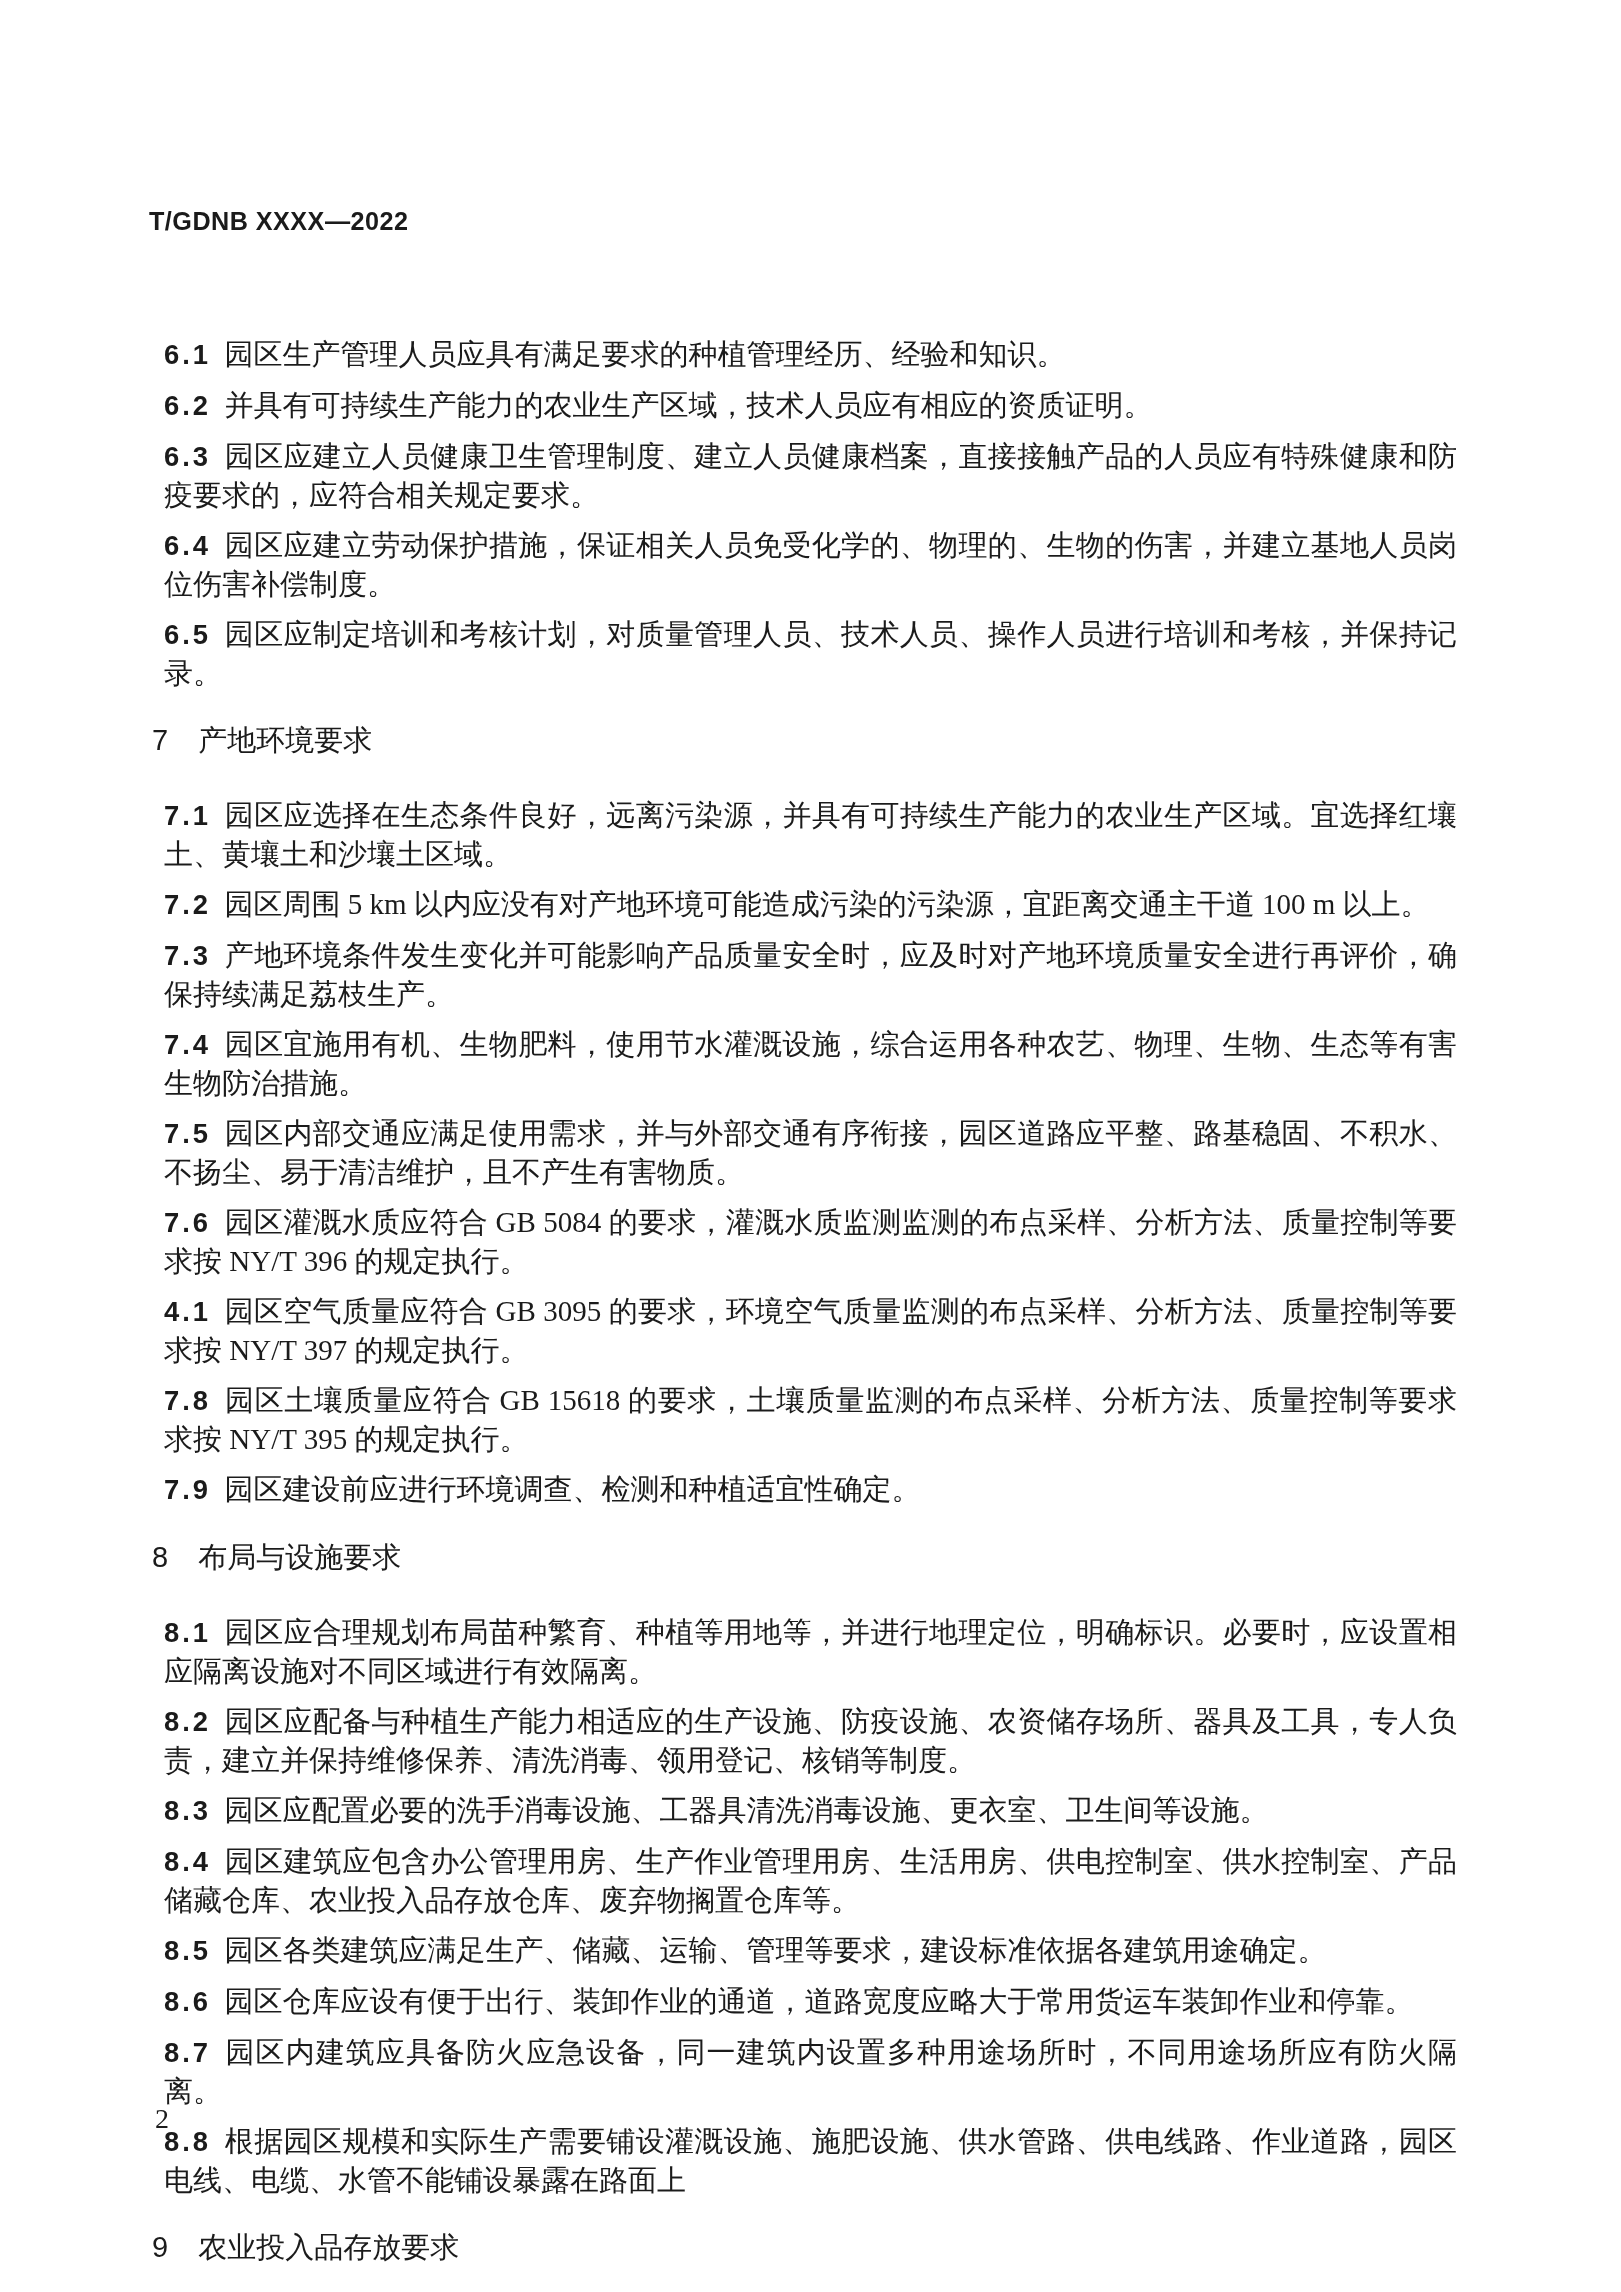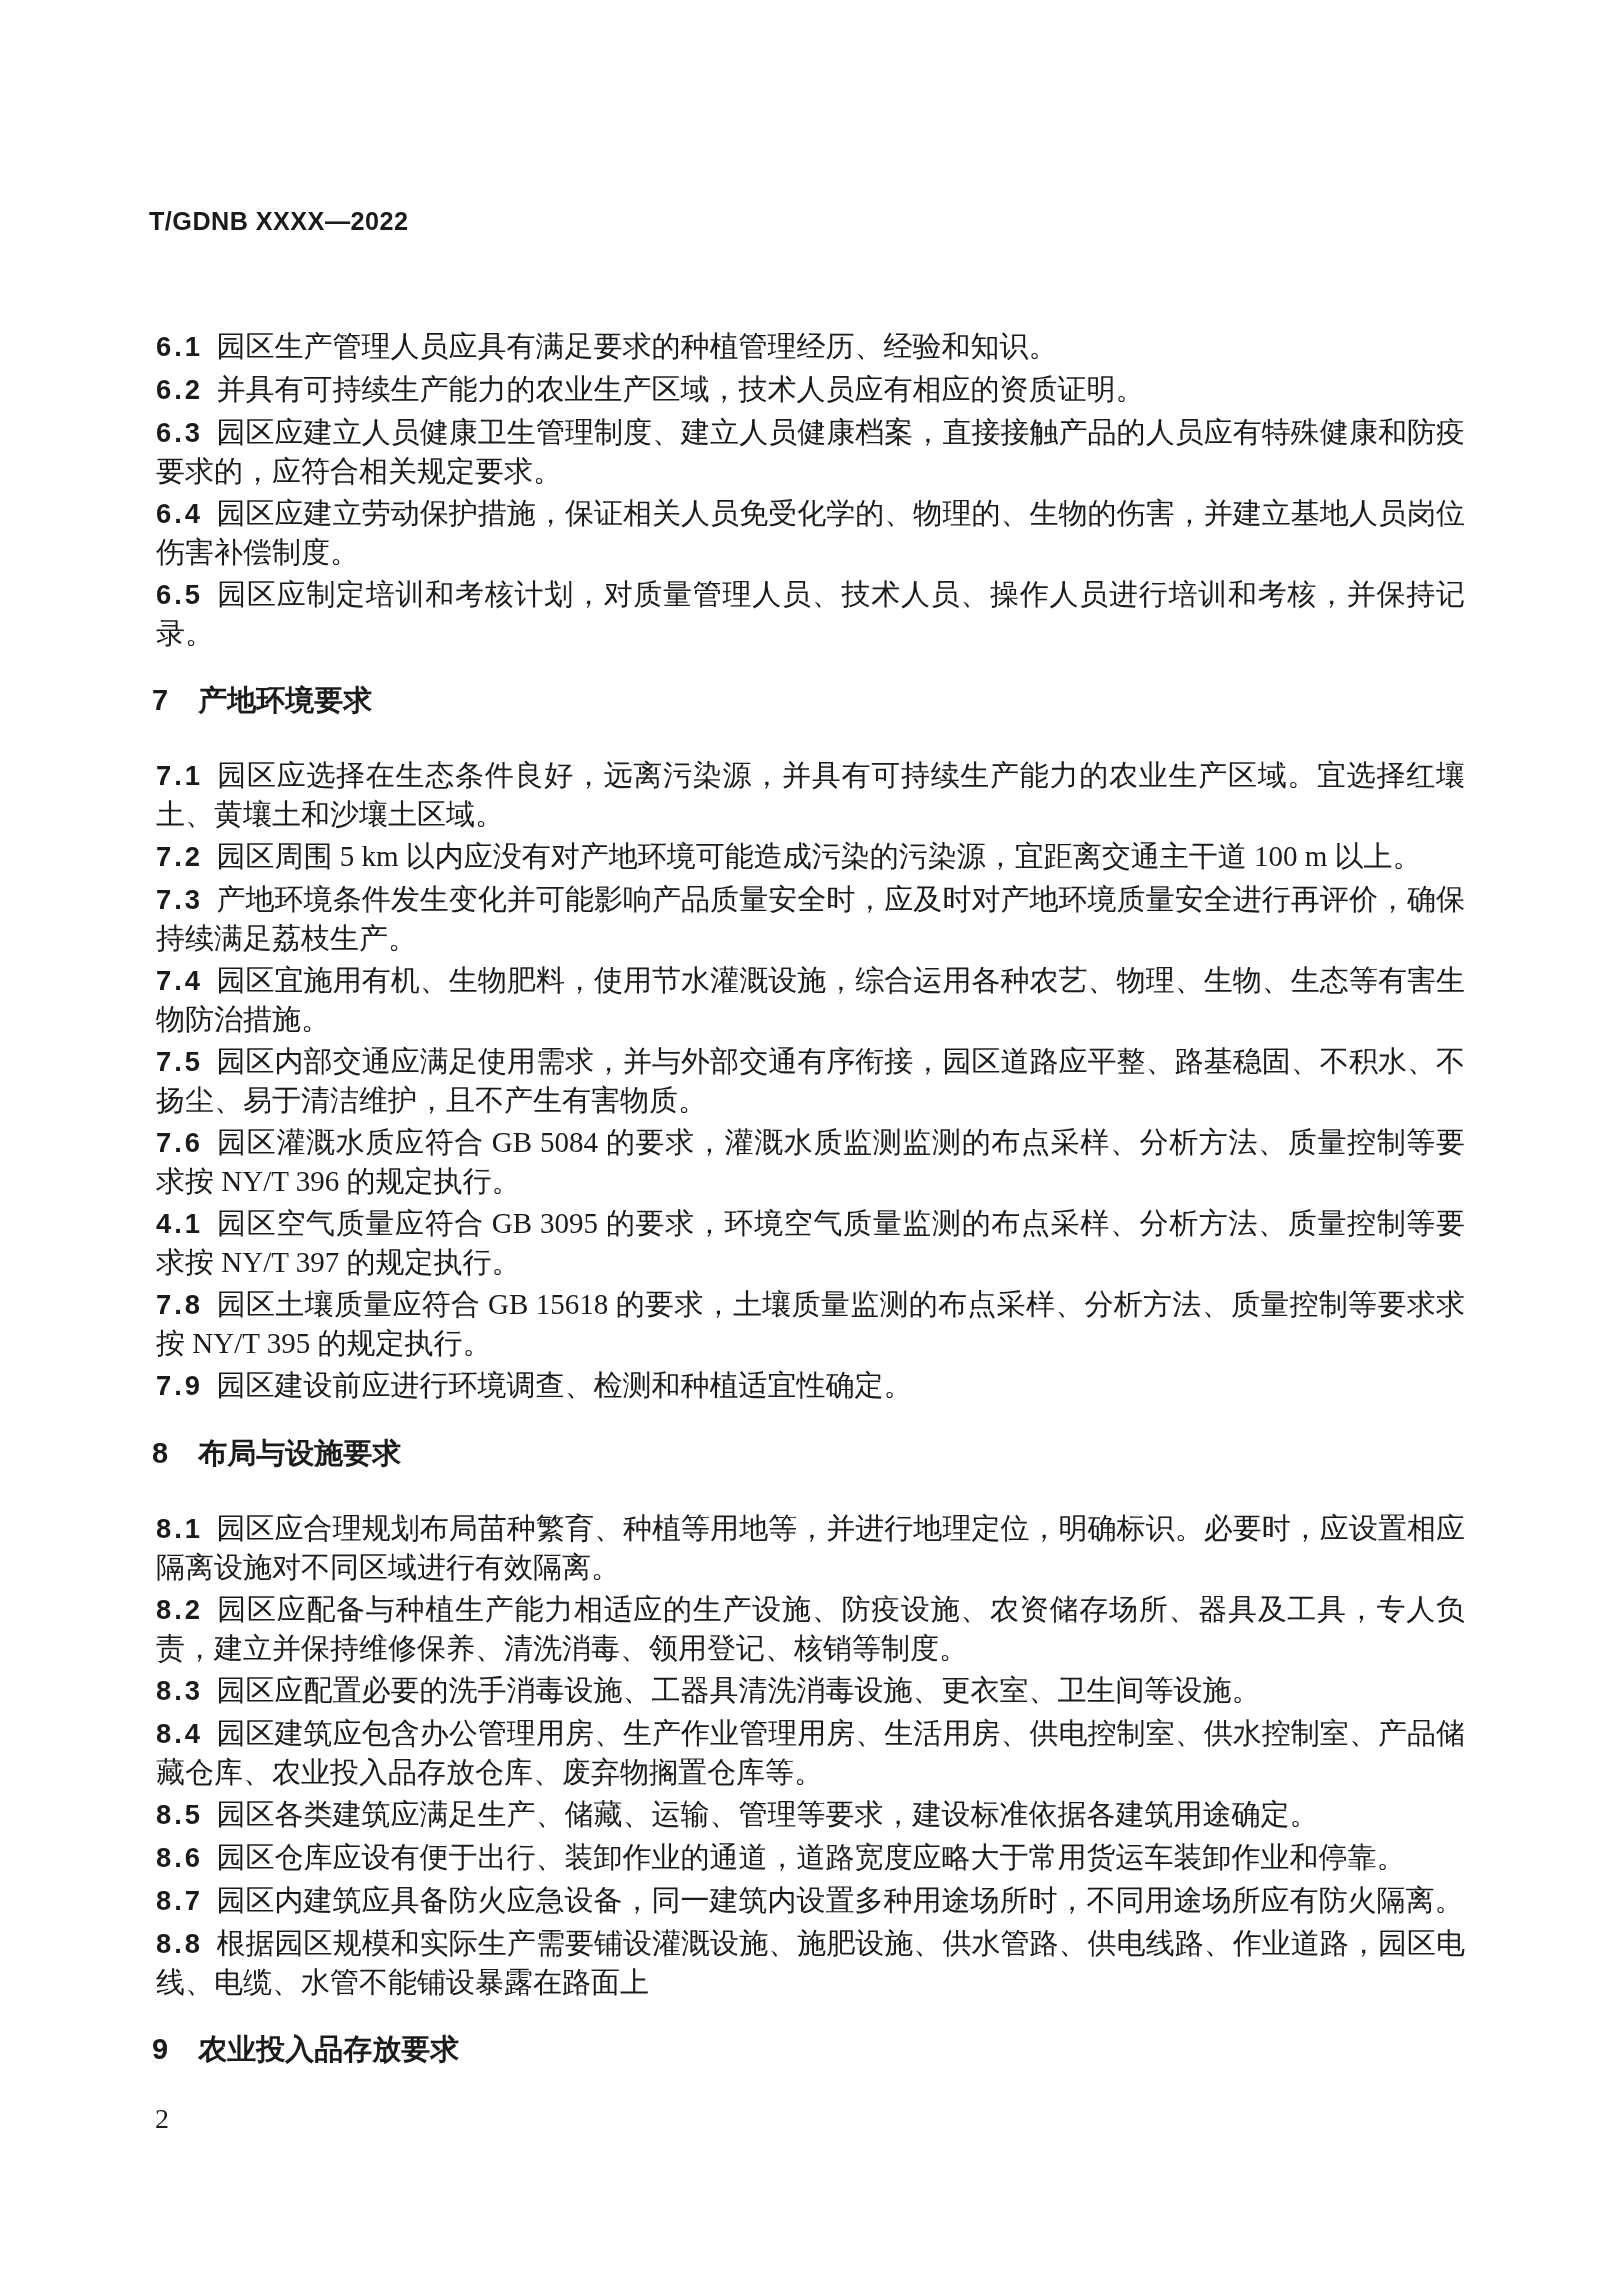--- a/index.html
+++ b/index.html
@@ -28,32 +28,32 @@
     top: 323px;
     left: 152px;
     width: 1317px;
     font-family: "Liberation Serif", serif;
     font-size: 29px;
     line-height: 38px;
     text-align: justify;
     text-justify: inter-character;
     text-align-last: left;
   }
-  p.clause { margin: 4px; }
+  p.clause { margin: 12px; }
   p.clause .num {
     font-family: "Liberation Sans", sans-serif;
     font-weight: 700;
     font-size: 27.4px;
     letter-spacing: 2.9px;
     margin-right: 13.7px;
   }
   h2.heading {
     margin: 29px 0 37px 0;
     font-family: "Liberation Sans", sans-serif;
-    font-weight: 700;
+    font-weight: 400;
     font-size: 29px;
     line-height: 38px;
     text-align: left;
   }
   h2.heading .num {
     letter-spacing: 0;
     margin-right: 30px;
   }
   .page-number {
     position: absolute;

